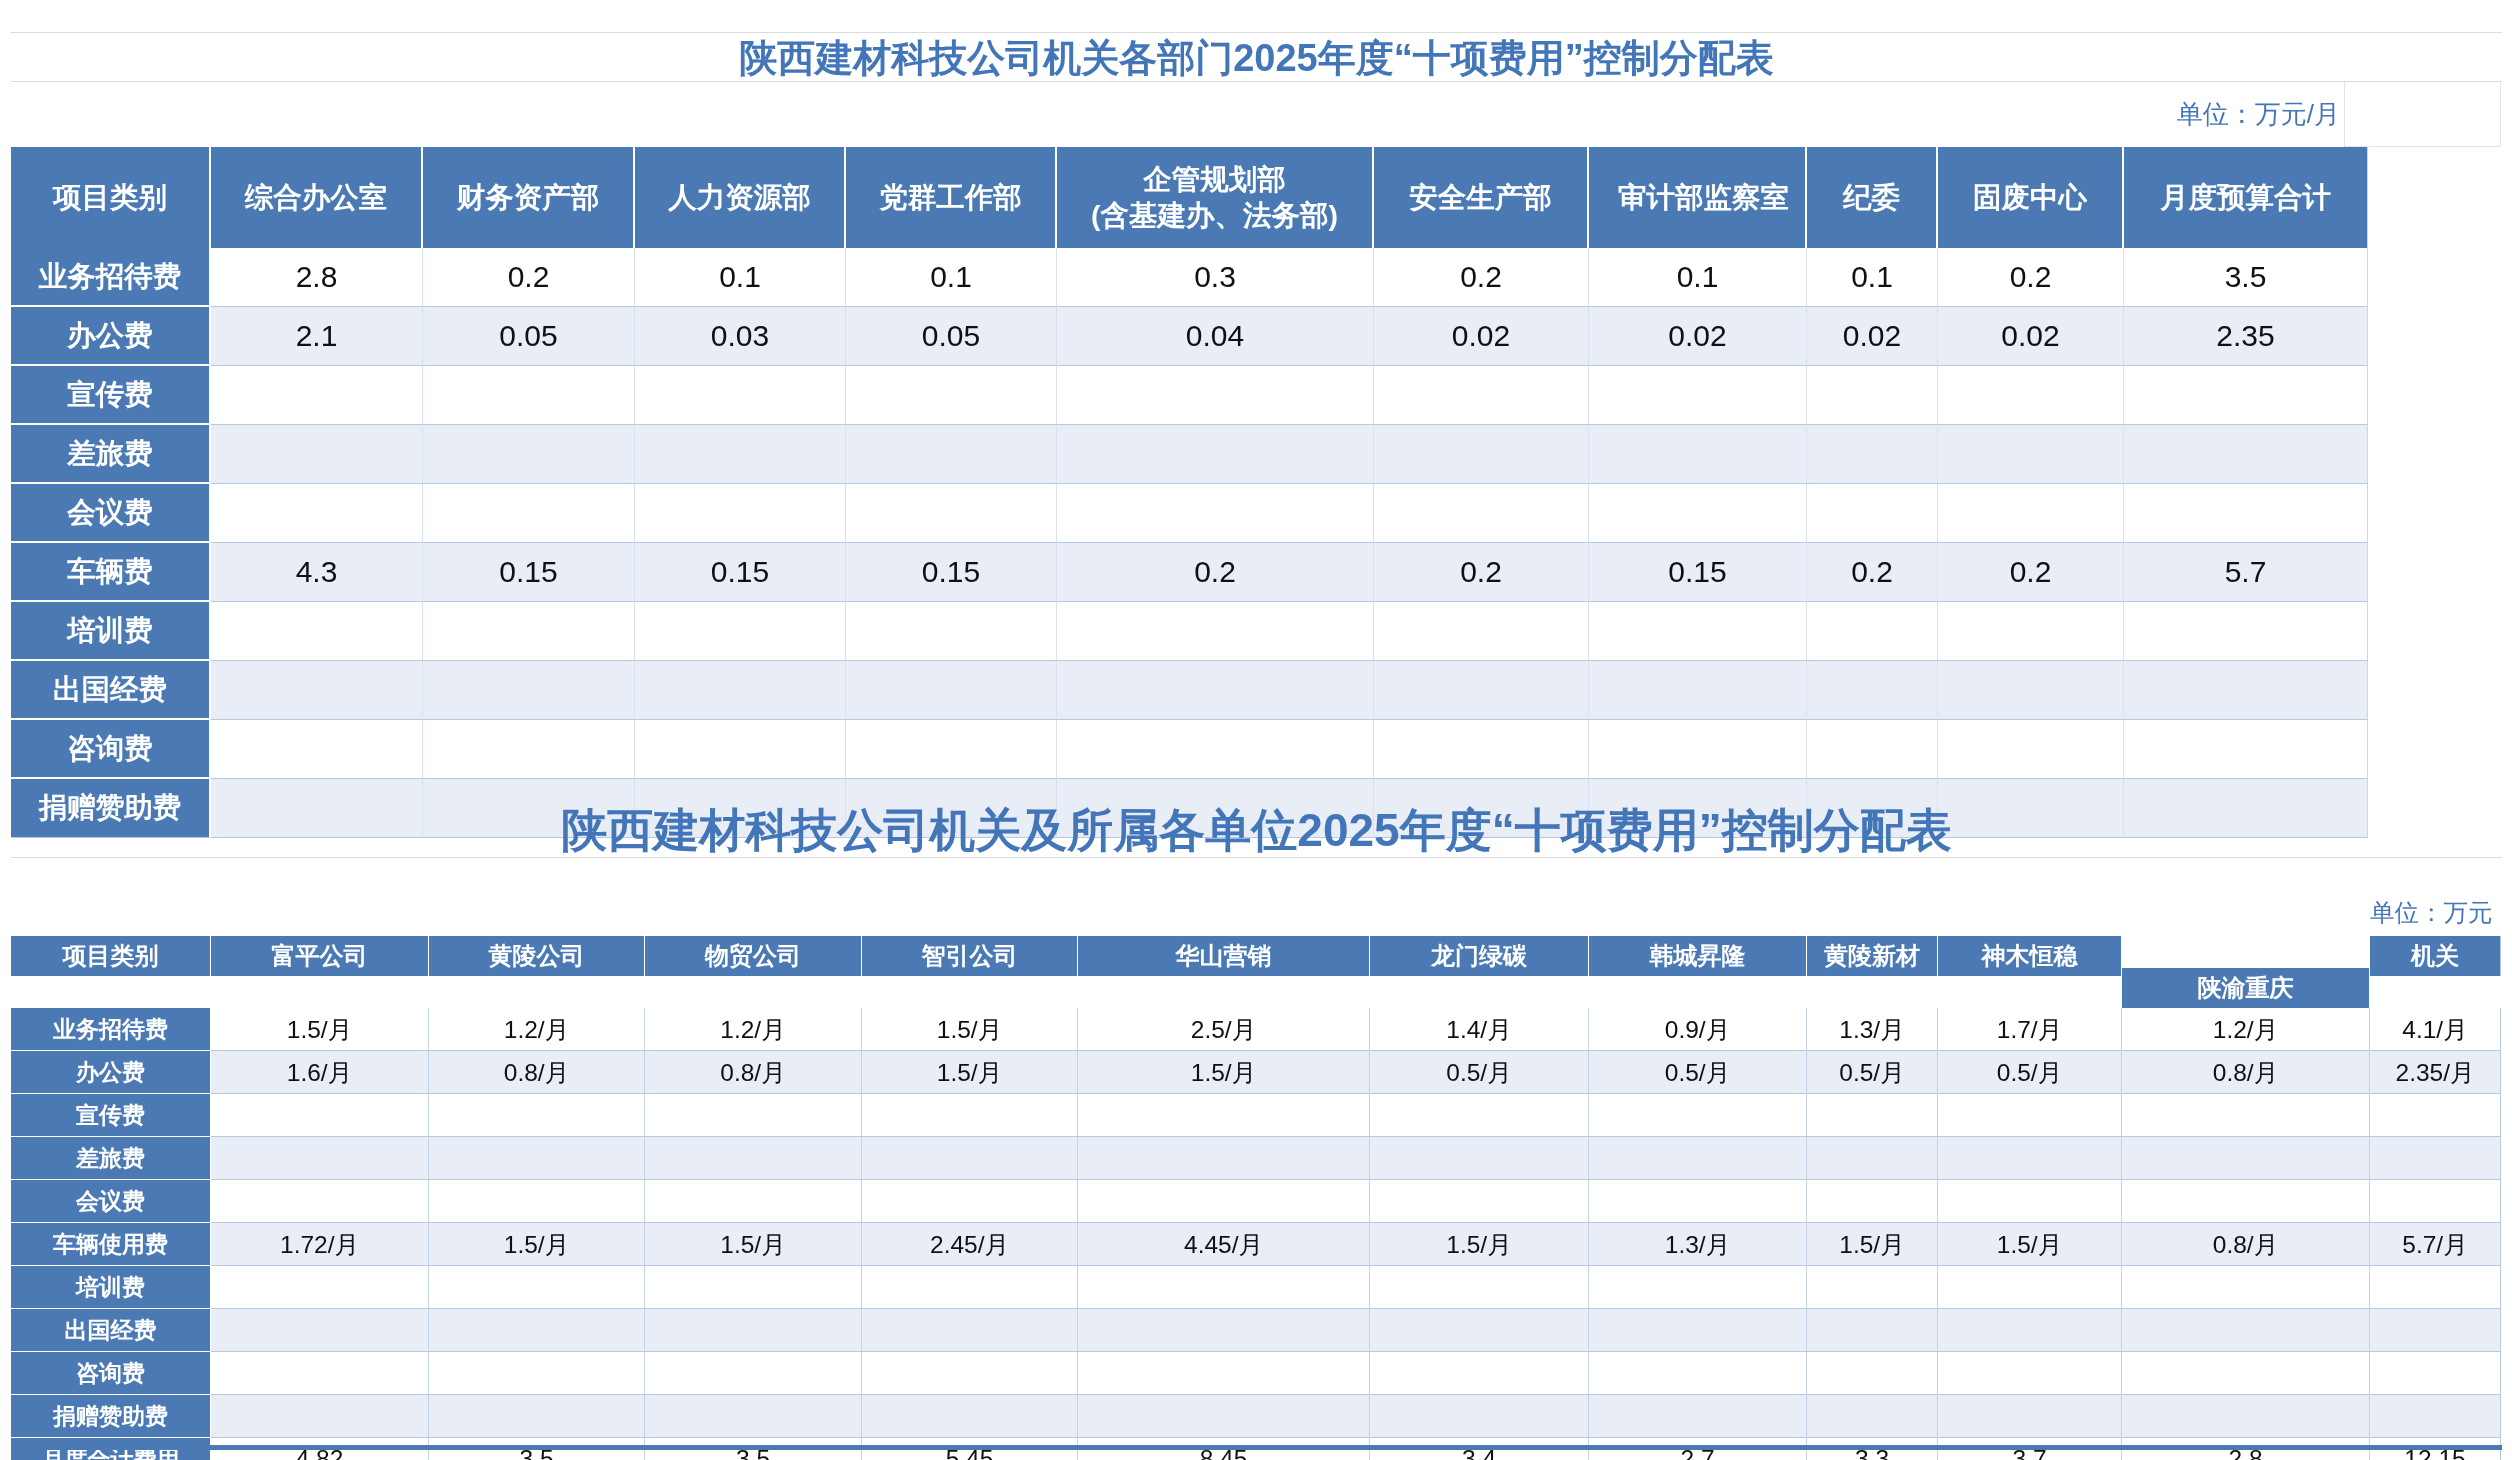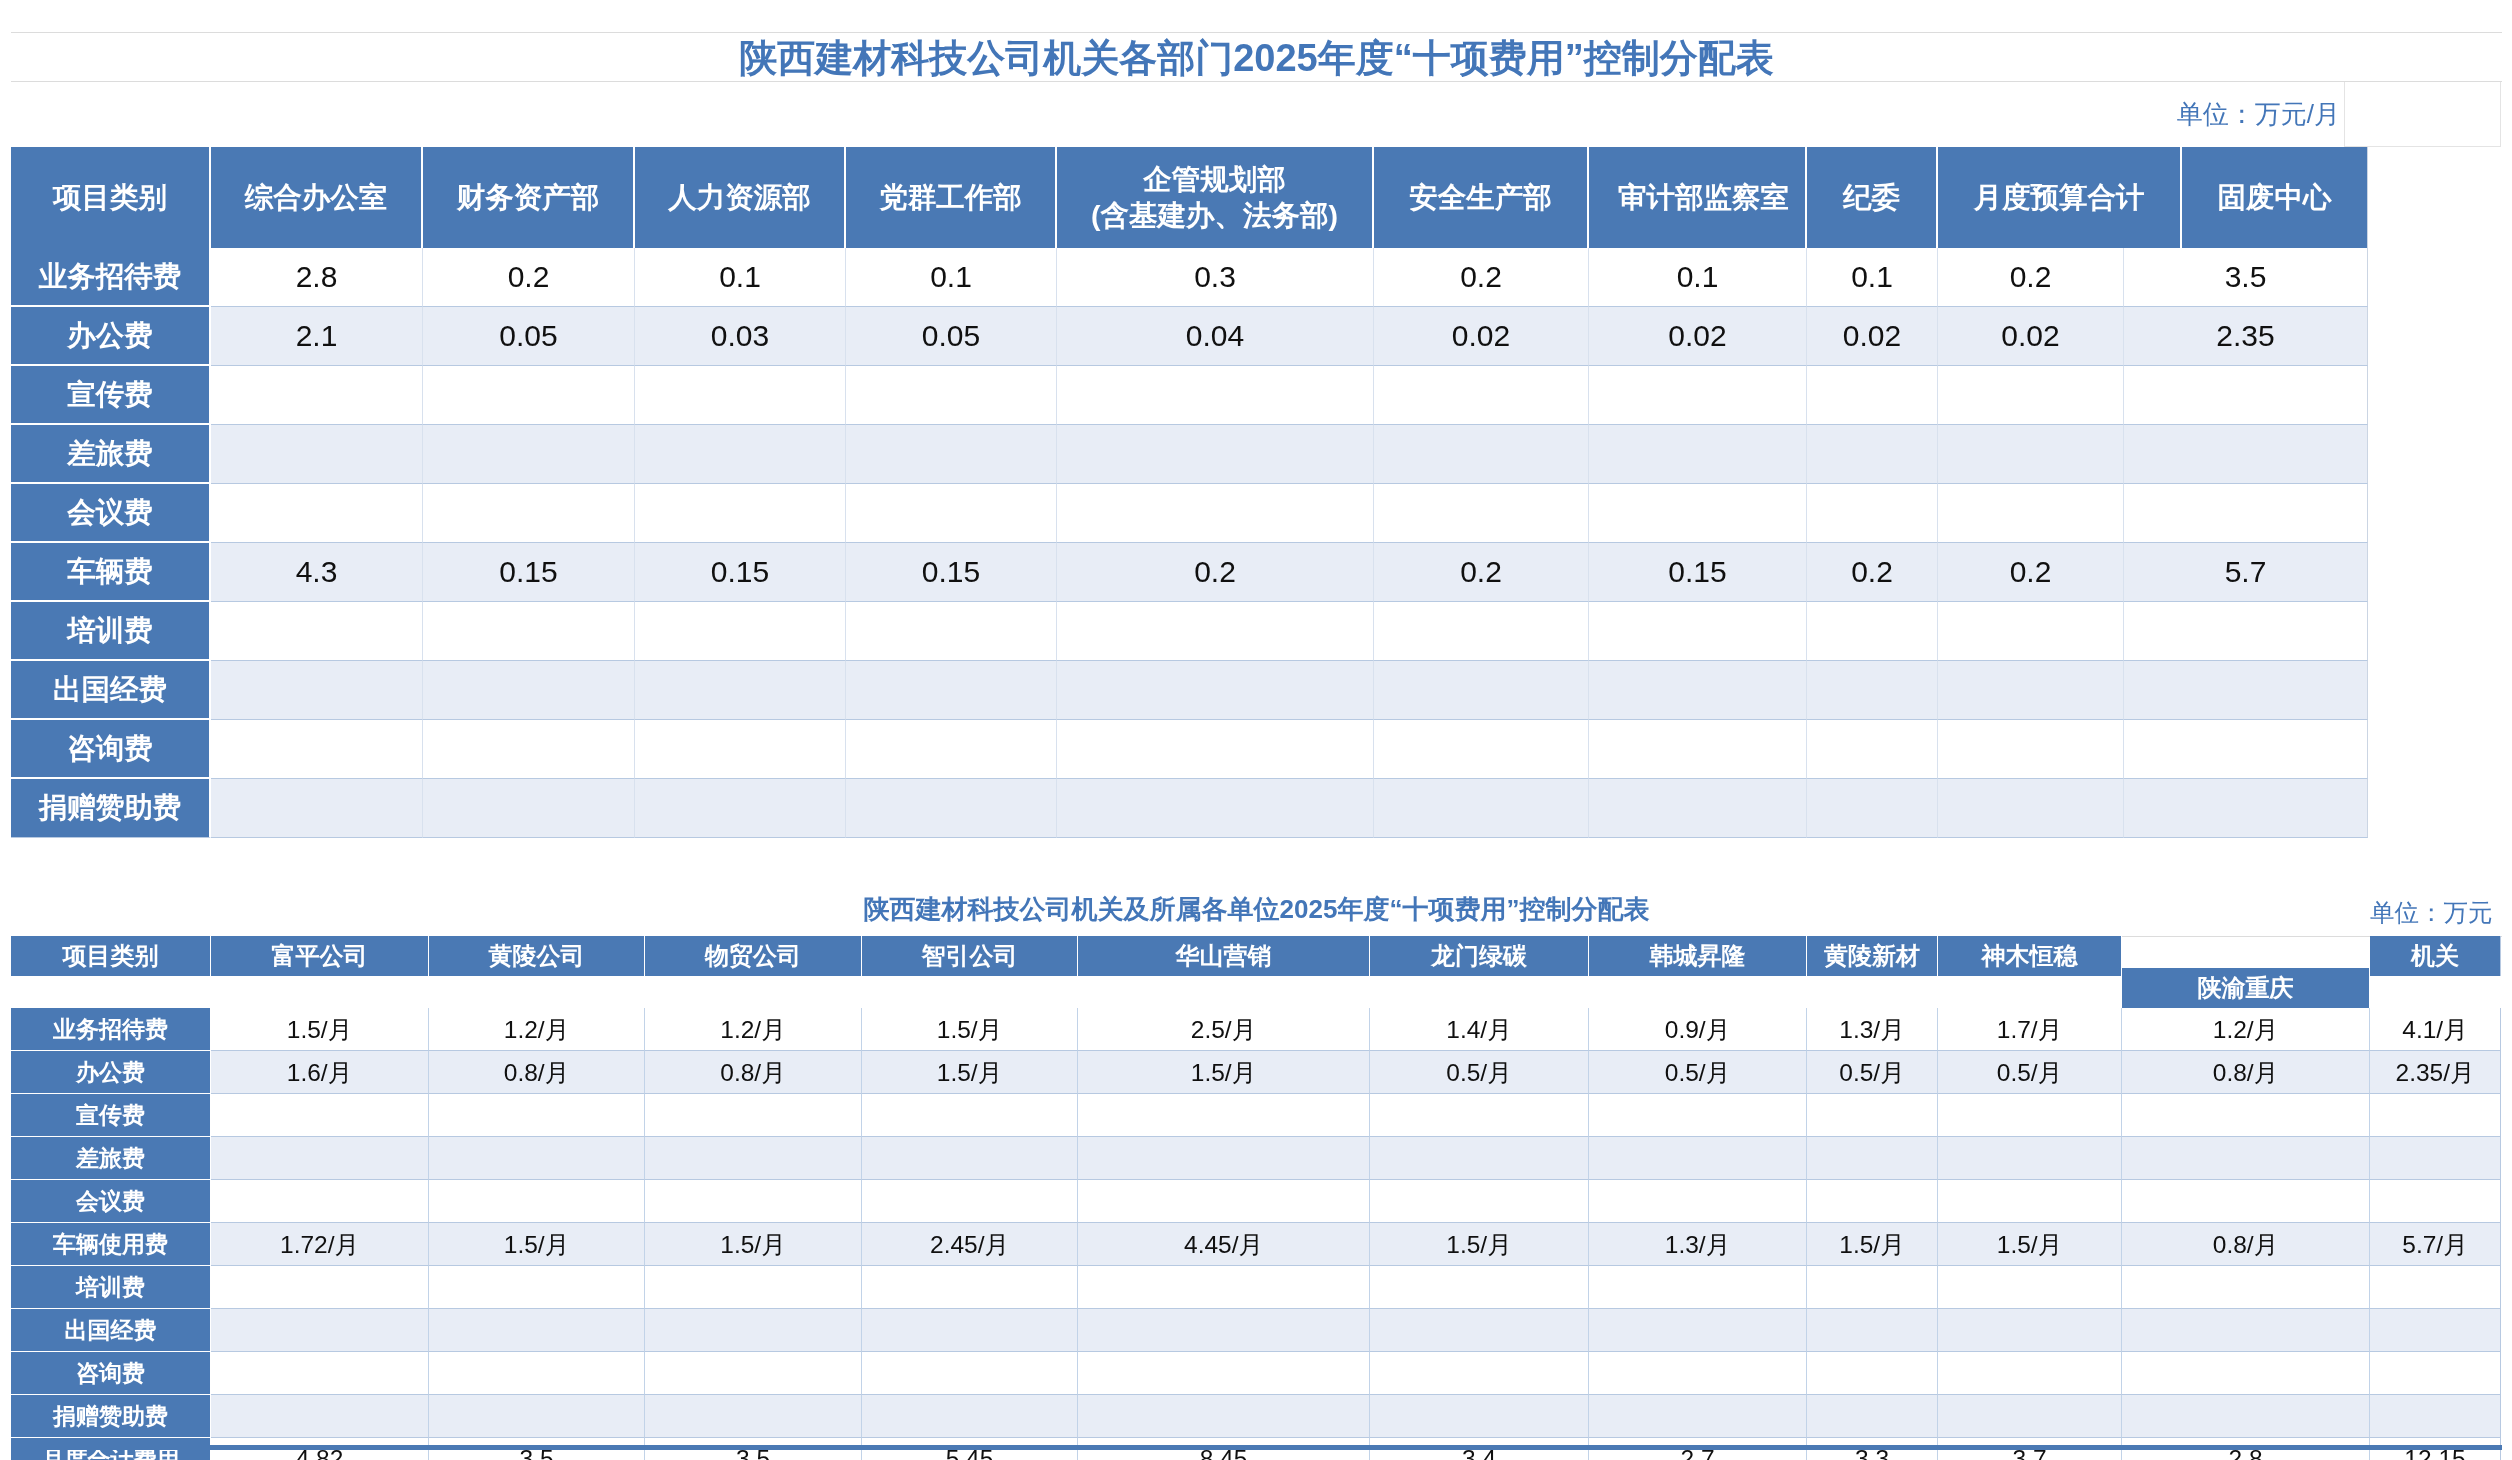--- a/index.html
+++ b/index.html
@@ -11,21 +11,21 @@
     overflow:hidden;
   }
   
   .title-band{
     position:absolute;left:11px;width:2491px;
     text-align:center;font-weight:bold;color:#4376B8;
     box-sizing:border-box;
   }
   #title1{top:32px;height:50px;line-height:50px;font-size:38px;
     border-top:0.8px solid #DCDCDC;border-bottom:0.8px solid #DCDCDC;}
-  #title2{top:882px;height:55px;line-height:55px;font-size:26px;
+  #title2{top:803px;height:55px;line-height:55px;font-size:46px;
     border-bottom:0.8px solid #DCDCDC;}
   .unit-band{
     position:absolute;left:11px;width:2491px;
     color:#4376B8;text-align:right;box-sizing:border-box;
   }
   #unit1{top:82px;height:65px;line-height:65px;font-size:26px;padding-right:162px;}
   #unit2{top:889px;height:47px;line-height:47px;font-size:24.5px;padding-right:9.5px;}
   #ghost1{position:absolute;left:2344px;top:82px;width:155px;height:64px;
     border:0.8px solid #E4E4E4;border-top:none;}
   
@@ -74,22 +74,22 @@
         <div class="cell th" style="width: 200px;">项目类别</div>
         <div class="cell th" style="width: 212px;">综合办公室</div>
         <div class="cell th" style="width: 212px;">财务资产部</div>
         <div class="cell th" style="width: 211px;">人力资源部</div>
         <div class="cell th" style="width: 211px;">党群工作部</div>
         <div class="cell th" style="width: 317px;">企管规划部
 (含基建办、法务部)</div>
         <div class="cell th" style="width: 215px;">安全生产部</div>
         <div class="cell th" style="width: 218px; padding-left: 13px;">审计部监察室</div>
         <div class="cell th" style="width: 131px;">纪委</div>
+        <div class="cell th" style="width: 186px;">固废中心</div>
         <div class="cell th" style="width: 244px;">月度预算合计</div>
-        <div class="cell th" style="width: 186px;">固废中心</div>
       </div>
       <div class="row drow">
         <div class="cell rowlabel" style="width: 200px;">业务招待费</div>
         <div class="cell td" style="width: 212px;">2.8</div>
         <div class="cell td" style="width: 212px;">0.2</div>
         <div class="cell td" style="width: 211px;">0.1</div>
         <div class="cell td" style="width: 211px;">0.1</div>
         <div class="cell td" style="width: 317px;">0.3</div>
         <div class="cell td" style="width: 215px;">0.2</div>
         <div class="cell td" style="width: 218px;">0.1</div>

